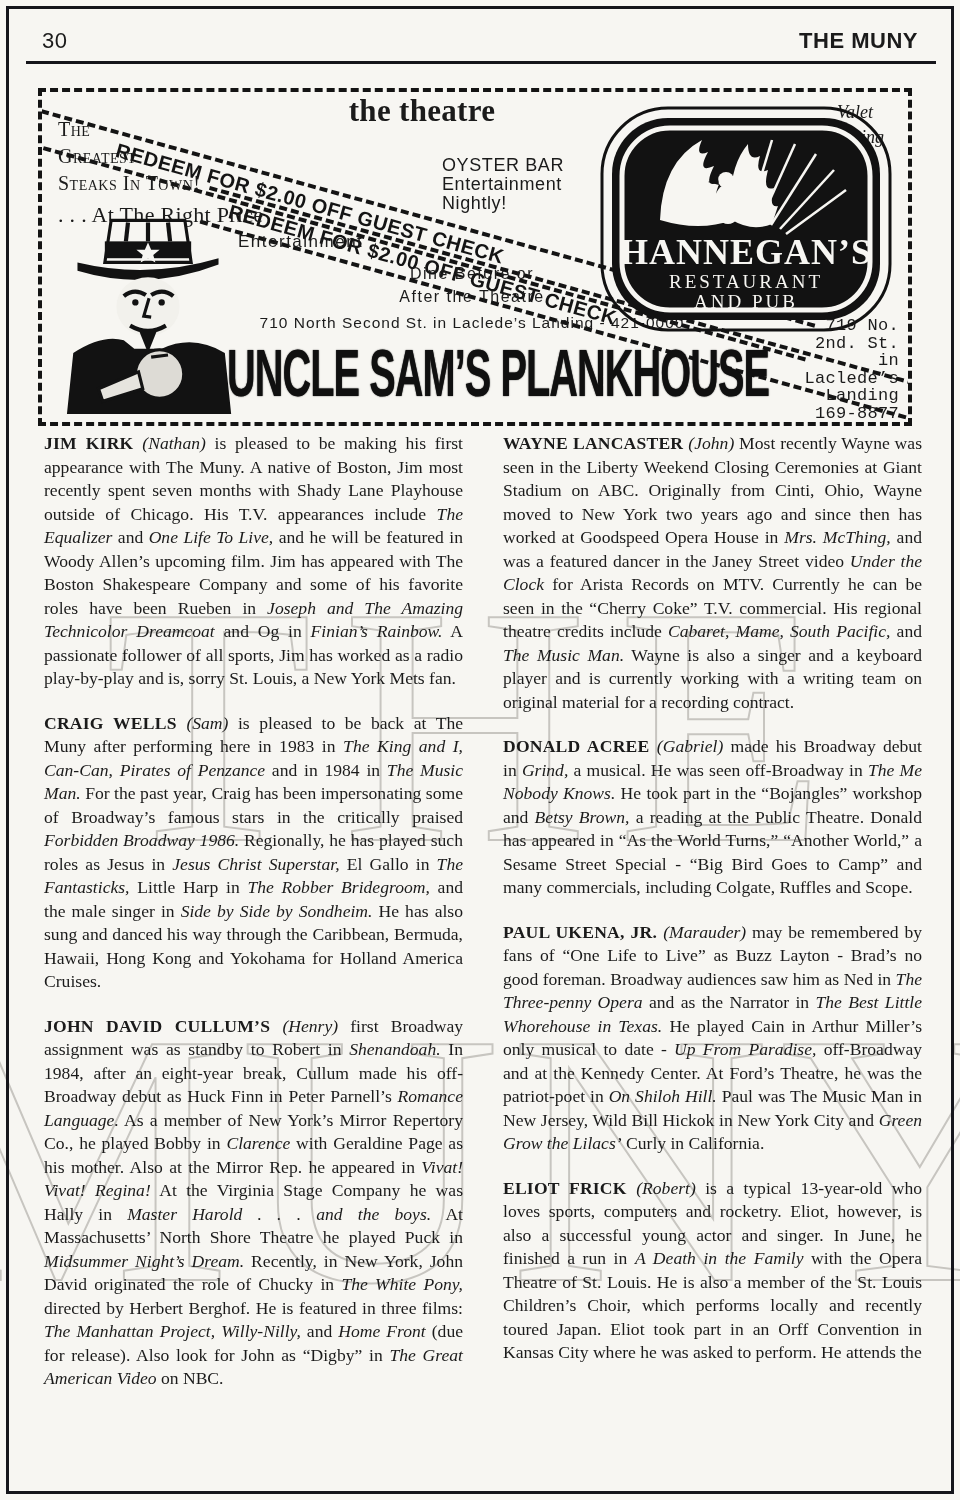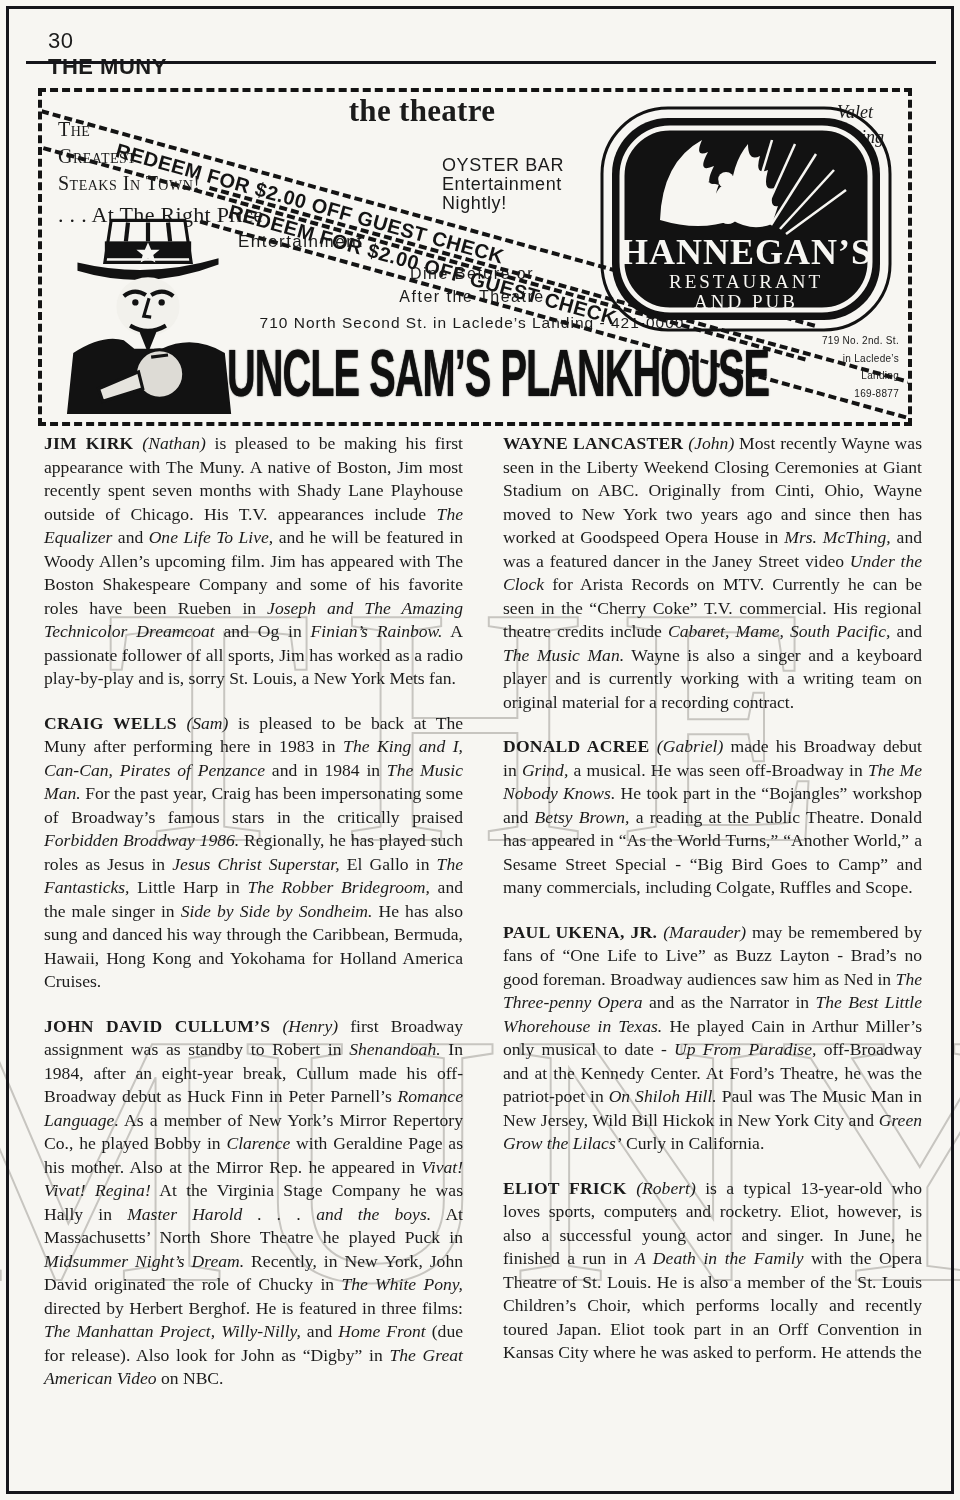--- a/index.html
+++ b/index.html
@@ -4,21 +4,21 @@
 <style>
   html,body { margin:0; padding:0; background:#e8e6e1; }
   .page {
     position:relative; width:960px; height:1500px; margin:0 auto;
     background:#f7f6f2; overflow:hidden; color:#1b1b1b;
     font-family:"Liberation Serif", serif;
   }
   .page-frame { position:absolute; inset:6px; border:3px solid #15151a; pointer-events:none; z-index:5; }
 
   
-  .hdr { position:absolute; top:28px; left:48px; right:42px; display:flex; justify-content:space-between; align-items:baseline; font-family:"Liberation Sans", sans-serif; z-index:2;flex-direction:column; }
+  .hdr { position:absolute; top:28px; left:42px; right:42px; display:flex; justify-content:space-between; align-items:baseline; font-family:"Liberation Sans", sans-serif; z-index:2; }
   .hdr .pageno { font-size:22px; letter-spacing:.5px; }
   .hdr .brand  { font-size:22px; font-weight:bold; letter-spacing:.5px; }
   .hdr-rule { position:absolute; top:61px; left:26px; right:24px; height:3px; background:#15151a; z-index:2; }
 
   
   .ad {
     position:absolute; top:88px; left:38px; width:866px; height:330px;
     border:4px dashed #141414; overflow:hidden; background:#f7f6f2; z-index:2;
   }
   .banner {
@@ -37,21 +37,21 @@
 
   .oyster { position:absolute; left:400px; top:64px; width:170px; text-align:left; font-family:"Liberation Sans", sans-serif; font-size:18px; line-height:19px; letter-spacing:.6px; }
 
   .entertainment { position:absolute; left:196px; top:140px; font-family:"Liberation Sans", sans-serif; font-size:17px; letter-spacing:1.5px; }
   .dine-mid { position:absolute; left:270px; top:170px; width:320px; text-align:center; font-family:"Liberation Sans", sans-serif; font-size:16px; line-height:23px; letter-spacing:1.5px; }
   .addr-center { position:absolute; left:150px; top:222px; width:560px; text-align:center; font-family:"Liberation Sans", sans-serif; font-size:15.5px; letter-spacing:1px; }
 
   .valet { position:absolute; left:768px; top:8px; width:90px; text-align:center; font-style:italic; font-size:18px; line-height:25px; }
 
   .logo-wrap { position:absolute; left:548px; top:0px; width:312px; height:252px; }
-  .addr-right { position:absolute; left:735px; top:240px; width:122px; text-align:right; font-family:Liberation Sans, sans-serif; font-size:10px; line-height:17.5px; letter-spacing:.3px; }
+  .addr-right { position:absolute; left:735px; top:225px; width:122px; text-align:right; font-family:Liberation Mono, monospace; font-size:17px; line-height:17.5px; letter-spacing:.3px; }
 
   .sam-wrap { position:absolute; left:16px; top:122px; width:180px; height:200px; }
 
   .marquee {
     position:absolute; left:185px; top:244px; width:680px;
     font-family:"Liberation Sans", sans-serif; font-weight:800; font-size:41px;
     letter-spacing:-1px; white-space:nowrap; color:#101010;
     transform:scale(0.97,1.62); transform-origin:top left;
     text-shadow:0 0 1px #101010;
   }

